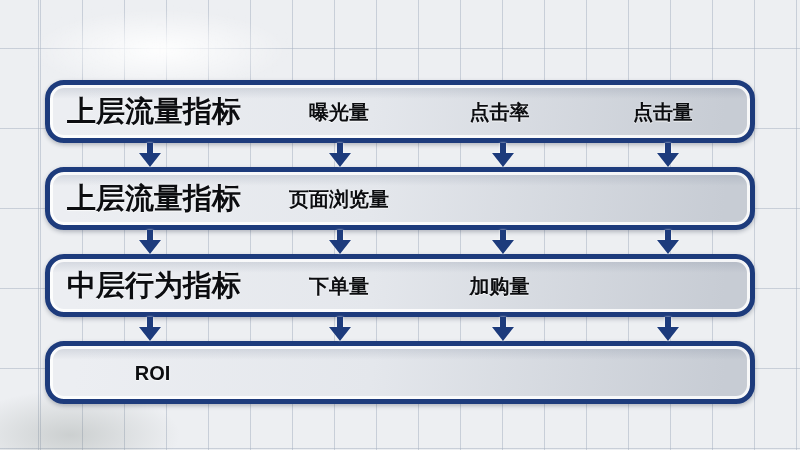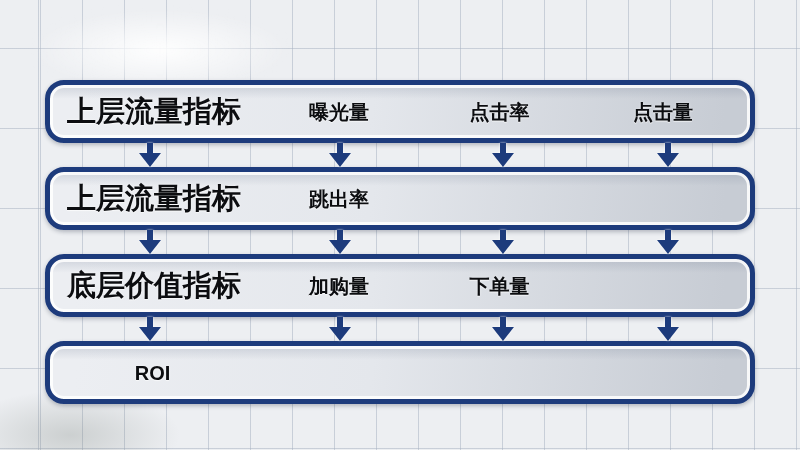--- a/index.html
+++ b/index.html
@@ -92,42 +92,42 @@
       <div class="acell">
           <span class="arrow"></span>
         </div>
       <div class="acell">
           <span class="arrow"></span>
         </div>
     </div>
 
     <div class="box">
       <div class="cell label">上层流量指标</div>
-      <div class="cell">跳出率</div>
+      <div class="cell">页面浏览量</div>
     </div>
 
     <div class="gap">
       <div class="acell">
           <span class="arrow"></span>
         </div>
       <div class="acell">
           <span class="arrow"></span>
         </div>
       <div class="acell">
           <span class="arrow"></span>
         </div>
       <div class="acell">
           <span class="arrow"></span>
         </div>
     </div>
 
     <div class="box">
-      <div class="cell label">底层价值指标</div>
+      <div class="cell label">中层行为指标</div>
+      <div class="cell">下单量</div>
       <div class="cell">加购量</div>
-      <div class="cell">下单量</div>
     </div>
 
     <div class="gap">
       <div class="acell">
           <span class="arrow"></span>
         </div>
       <div class="acell">
           <span class="arrow"></span>
         </div>
       <div class="acell">

